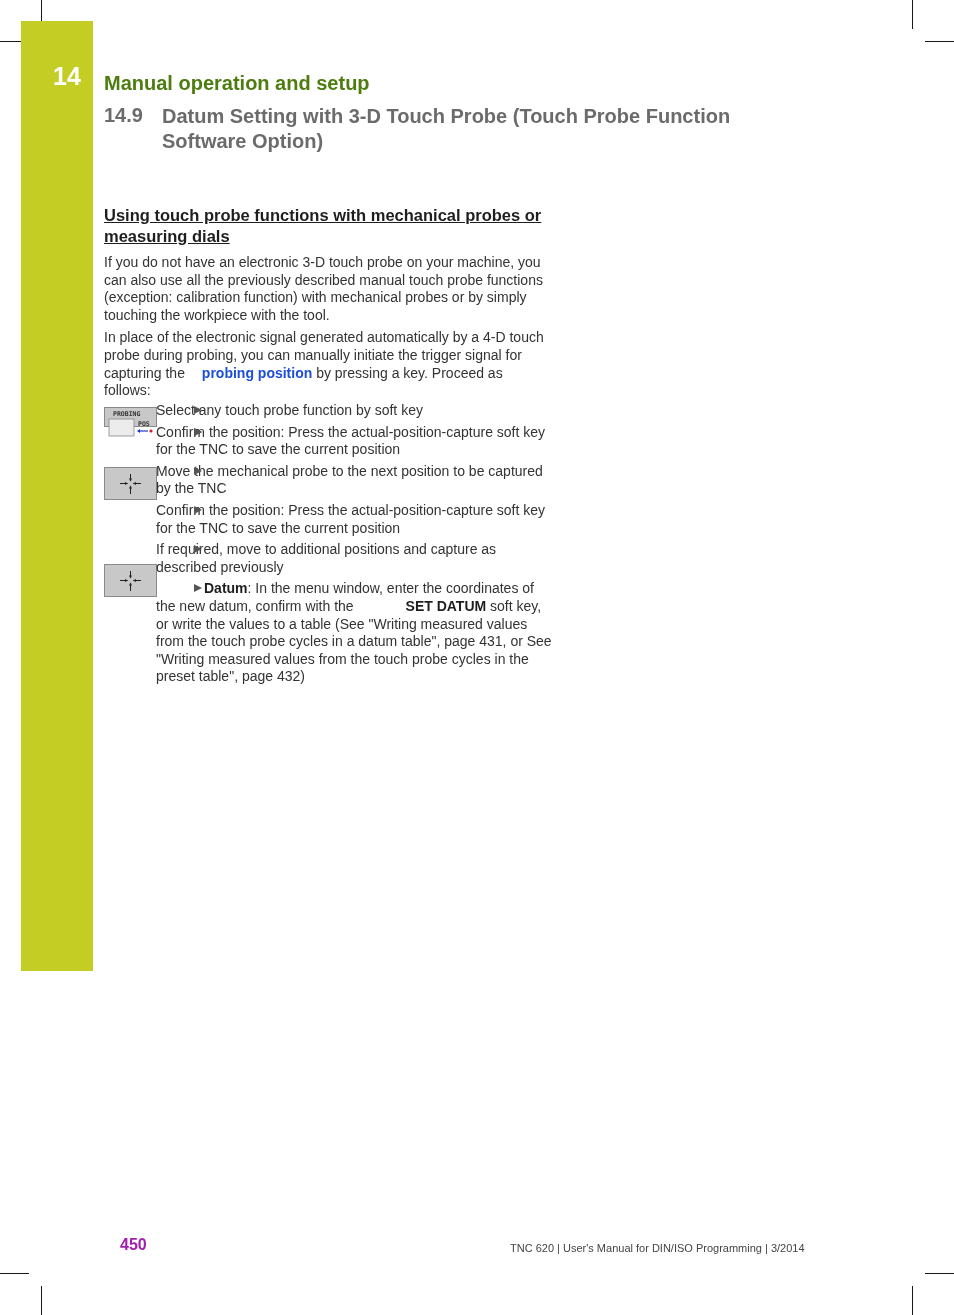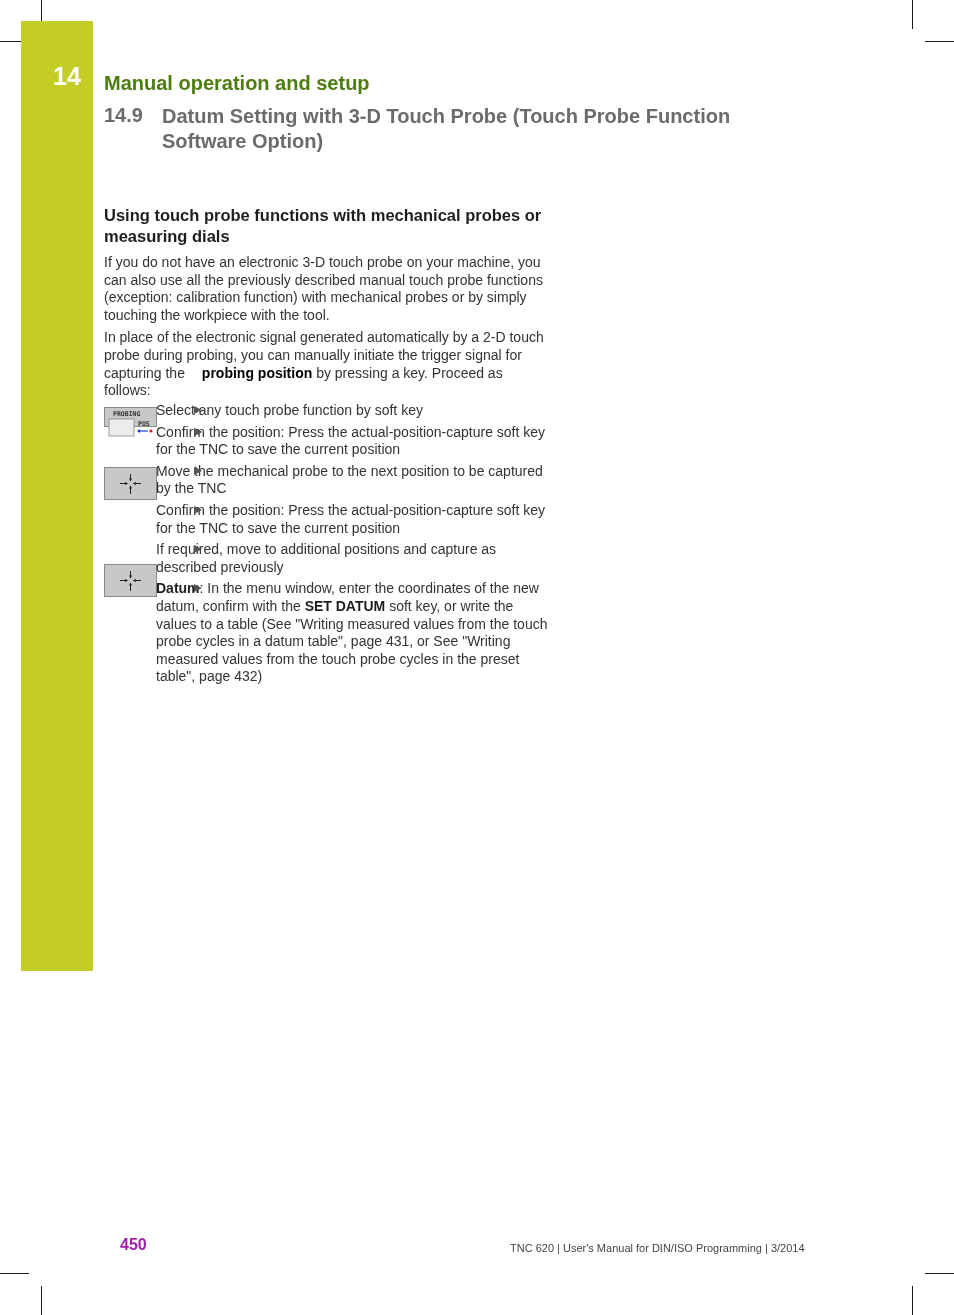--- a/index.html
+++ b/index.html
@@ -21,39 +21,39 @@
   }
   .section-num {
     position: absolute; left: 104px; top: 104px; font-size: 20px; font-weight: bold; color: #6b6b6b;
   }
   .section-title {
     position: absolute; left: 162px; top: 104px; width: 620px; font-size: 20px; font-weight: bold;
     color: #6b6b6b; line-height: 25px;
   }
   .content { position: absolute; left: 104px; top: 205px; width: 445px; }
   .subhead {
-    font-size: 16.5px; font-weight: bold; color: #1e1e1e; line-height: 21px; margin: 0 0 7px 0;
+    font-size: 16.5px; font-weight: bold; color: #1e1e1e; line-height: 21px; margin: 0 0 7px 0; text-decoration: underline;
   }
   .para { font-size: 14px; line-height: 17.6px; color: #333; margin: 0 0 5px 0; }
-  .para b { color: #000000; padding-left: 13px; }
+  .para b { color: #1d4ed8; padding-left: 13px; }
   .steps { position: absolute; left: 104px; top: 402px; width: 450px; }
   .softkey {
     position: absolute; left: 0; width: 52px; height: 32px;
     background: #c8c8c8; border: 1px solid #8a8a8a; box-sizing: border-box;
   }
   .bullet {
     position: relative; padding-left: 52px; font-size: 14px; line-height: 17.6px; color: #333;
     margin-bottom: 4px;
   }
   .bullet .tri {
     position: absolute; left: 90px; top: 4px; width: 0; height: 0;
     border-top: 4.5px solid transparent; border-bottom: 4.5px solid transparent;
     border-left: 8px solid #555;
   }
-  .bullet b { color: #1e1e1e; font-weight: bold; }
+  .bullet b { color: #1e1e1e; font-weight: bold; margin-left: 48px; }
   .page-num { position: absolute; left: 120px; top: 1236px; font-size: 16px; font-weight: bold; color: #a21caf; }
   .footer-text { position: absolute; left: 510px; top: 1242px; font-size: 11px; color: #444; }
 </style>
 </head>
 <body>
 
 <div class="crop" style="left:41px;top:0;width:1px;height:29px;"></div>
 <div class="crop" style="left:0;top:41px;width:21px;height:1px;"></div>
 <div class="crop" style="left:912px;top:0;width:1px;height:29px;"></div>
 <div class="crop" style="left:925px;top:41px;width:29px;height:1px;"></div>
@@ -64,21 +64,21 @@
 
 <div class="chapter-tab"></div>
 <div class="chapter-num">14</div>
 <div class="chapter-title">Manual operation and setup</div>
 <div class="section-num">14.9</div>
 <div class="section-title">Datum Setting with 3-D Touch Probe (Touch Probe Function Software Option)</div>
 
 <div class="content">
   <div class="subhead">Using touch probe functions with mechanical probes or measuring dials</div>
   <p class="para">If you do not have an electronic 3-D touch probe on your machine, you can also use all the previously described manual touch probe functions (exception: calibration function) with mechanical probes or by simply touching the workpiece with the tool.</p>
-  <p class="para"><span>In place of the electronic signal generated automatically by a 2-D touch probe during probing, you can manually initiate the trigger signal for capturing the </span><b>probing position</b><span> by pressing a key. Proceed as follows:</span></p>
+  <p class="para"><span>In place of the electronic signal generated automatically by a 4-D touch probe during probing, you can manually initiate the trigger signal for capturing the </span><b>probing position</b><span> by pressing a key. Proceed as follows:</span></p>
 </div>
 
 <div class="softkey" style="left:104px; top:407px; width:53px; height:20px;">
   <svg width="51" height="31" viewBox="0 0 51 31" style="position:absolute;left:0;top:0;">
     <text x="8" y="8" font-size="6.5" font-family="DejaVu Sans Mono, monospace" font-weight="bold" fill="#333">PROBING</text>
     <rect x="4" y="11" width="25" height="17" fill="#ececec" stroke="#888" stroke-width="0.8"></rect>
     <text x="33" y="18" font-size="6.5" font-family="DejaVu Sans Mono, monospace" font-weight="bold" fill="#333">POS</text>
     <line x1="33" y1="23" x2="43" y2="23" stroke="#1a3ad8" stroke-width="1.2"></line>
     <polygon points="32,23 35,21 35,25" fill="#1a3ad8"></polygon>
     <circle cx="46" cy="23" r="1.6" fill="#d41a1a"></circle>

